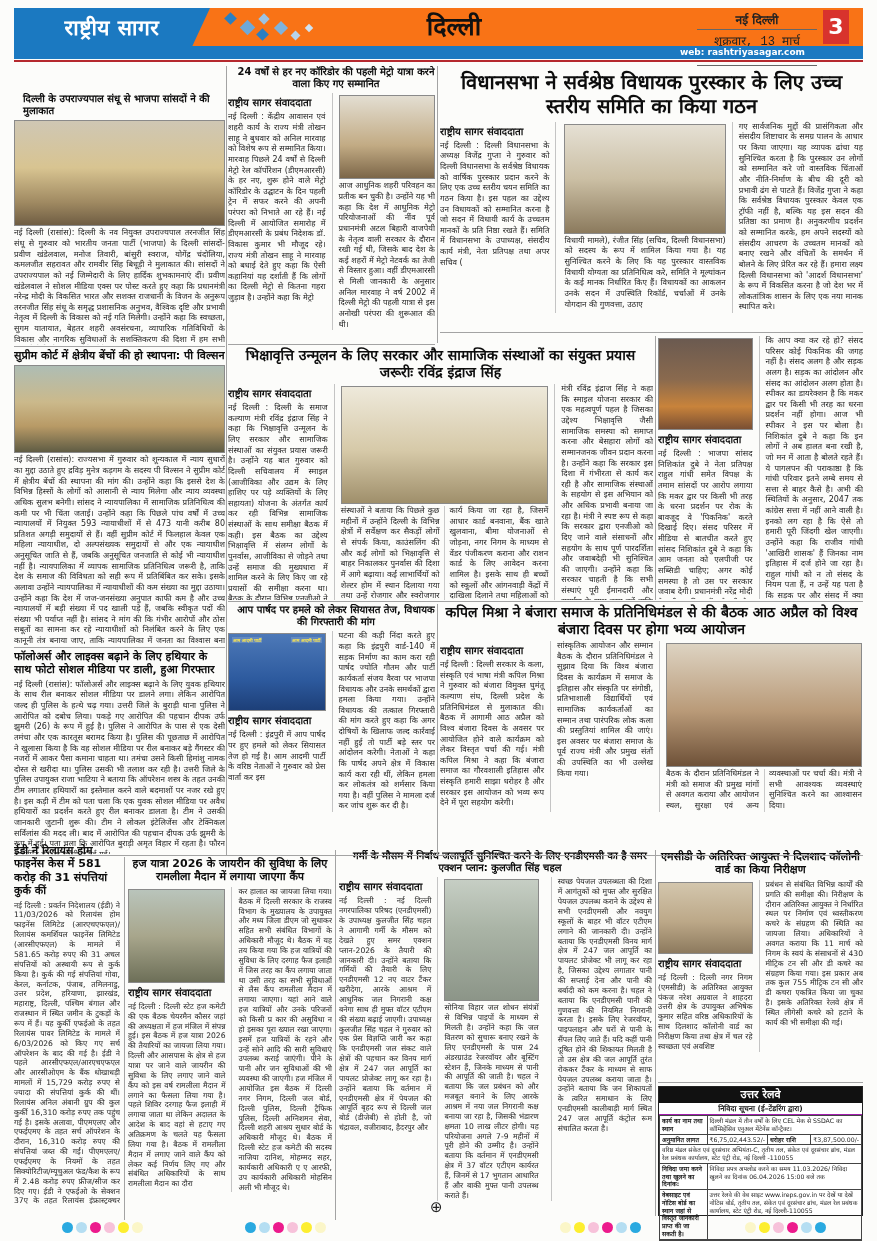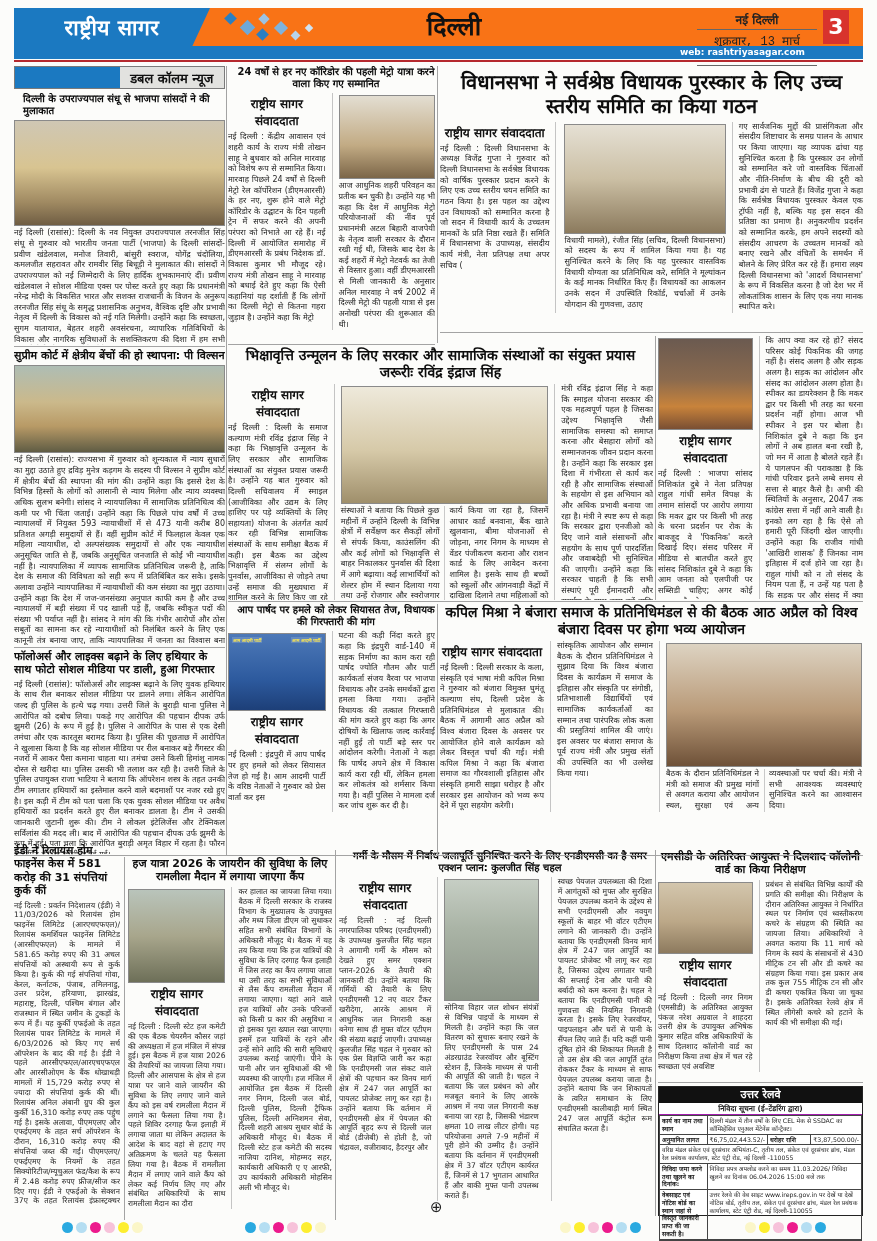--- a/index.html
+++ b/index.html
@@ -23,21 +23,21 @@
   .webstrip span{position:absolute;right:58px;top:1px;color:#fff;font-size:9px;font-weight:bold;}
   .redline{position:absolute;left:14px;top:60px;width:849px;height:2px;background:#b5292e;}
   
   .art{position:absolute;overflow:hidden;}
   .art h2{margin:0 0 3px 0;color:#0d0d0d;line-height:1.22;font-weight:bold;}
   .h-lg{font-size:20px;text-align:center;}
   .h-md{font-size:14px;text-align:center;}
   .h-sm{font-size:10px;padding-left:9px;}
   .h-xs{font-size:11px;}
   .center{text-align:center;}
-  .byline{font-size:12px;font-weight:bold;text-align:center;margin:2px 0 3px 0;color:#111;}
+  .byline{font-size:10px;font-weight:bold;margin:2px 0 3px 0;color:#111;}
   .body{font-size:8px;line-height:1.33;text-align:justify;color:#1f1f1f;margin:0;}
   .body-xs{font-size:7.6px;line-height:1.3;text-align:justify;color:#1f1f1f;margin:0;}
   .cols{display:flex;}
   .cols>div{min-width:0;}
   .vr{border-left:1px solid #c4c4c4;padding-left:6px;margin-left:6px;}
   .twocol{column-count:2;column-gap:10px;column-rule:1px solid #c9c9c9;}
   .photo{border:1px solid #8a8a8a;box-sizing:border-box;width:100%;margin:2px 0;position:relative;}
   .dbn{position:absolute;left:14px;top:66px;width:211px;height:23px;background:#e2e2df;
        border:1px solid #7a7a7a;box-sizing:border-box;display:flex;align-items:center;}
   .dbn .bar{width:9px;height:100%;background:#1b79c1;}
@@ -82,24 +82,20 @@
       <div class="city">नई दिल्ली</div>
       <div class="date">शुक्रवार, 13 मार्च 2026</div>
     </div>
     <div class="pagenum">3</div>
   </div>
   <div class="webstrip">
     <span>web: rashtriyasagar.com</span>
   </div>
   <div class="redline"></div>
 
-  <div class="dbn">
-    <span class="bar"></span>
-    <span>डबल कॉलम न्यूज</span>
-  </div>
 
   <div class="art" style="left:14px;top:93px;width:211px;height:252px;">
     <h2 class="h-sm">दिल्ली के उपराज्यपाल संधू से भाजपा सांसदों ने की मुलाकात</h2>
     <div class="photo" style="height:106px;background:linear-gradient(180deg,#cfc7b4 0%,#d8c491 45%,#a08a62 78%,#6f5d43 100%);"></div>
     <p class="body">नई दिल्ली (रासांस): दिल्ली के नव नियुक्त उपराज्यपाल तरनजीत सिंह संधू से गुरुवार को भारतीय जनता पार्टी (भाजपा) के दिल्ली सांसदों- प्रवीण खंडेलवाल, मनोज तिवारी, बांसुरी स्वराज, योगेंद्र चंदोलिया, कमलजीत सहरावत और रामवीर सिंह बिधूड़ी ने मुलाकात की। सांसदों ने उपराज्यपाल को नई जिम्मेदारी के लिए हार्दिक शुभकामनाएं दीं। प्रवीण खंडेलवाल ने सोशल मीडिया एक्स पर पोस्ट करते हुए कहा कि प्रधानमंत्री नरेन्द्र मोदी के विकसित भारत और सशक्त राजधानी के विजन के अनुरूप तरनजीत सिंह संधू के समृद्ध प्रशासनिक अनुभव, वैश्विक दृष्टि और प्रभावी नेतृत्व में दिल्ली के विकास को नई गति मिलेगी। उन्होंने कहा कि स्वच्छता, सुगम यातायात, बेहतर शहरी अवसंरचना, व्यापारिक गतिविधियों के विकास और नागरिक सुविधाओं के सशक्तिकरण की दिशा में हम सभी जनप्रतिनिधि मिलकर कार्य करेंगे।</p>
   </div>
 
   <div class="art" style="left:14px;top:349px;width:211px;height:296px;">
     <h2 class="h-xs">सुप्रीम कोर्ट में क्षेत्रीय बेंचों की हो स्थापना: पी विल्सन</h2>
     <div class="photo" style="height:88px;background:linear-gradient(180deg,#aebdb4 0%,#cbb98b 42%,#b89a66 70%,#5f5c44 100%);"></div>

